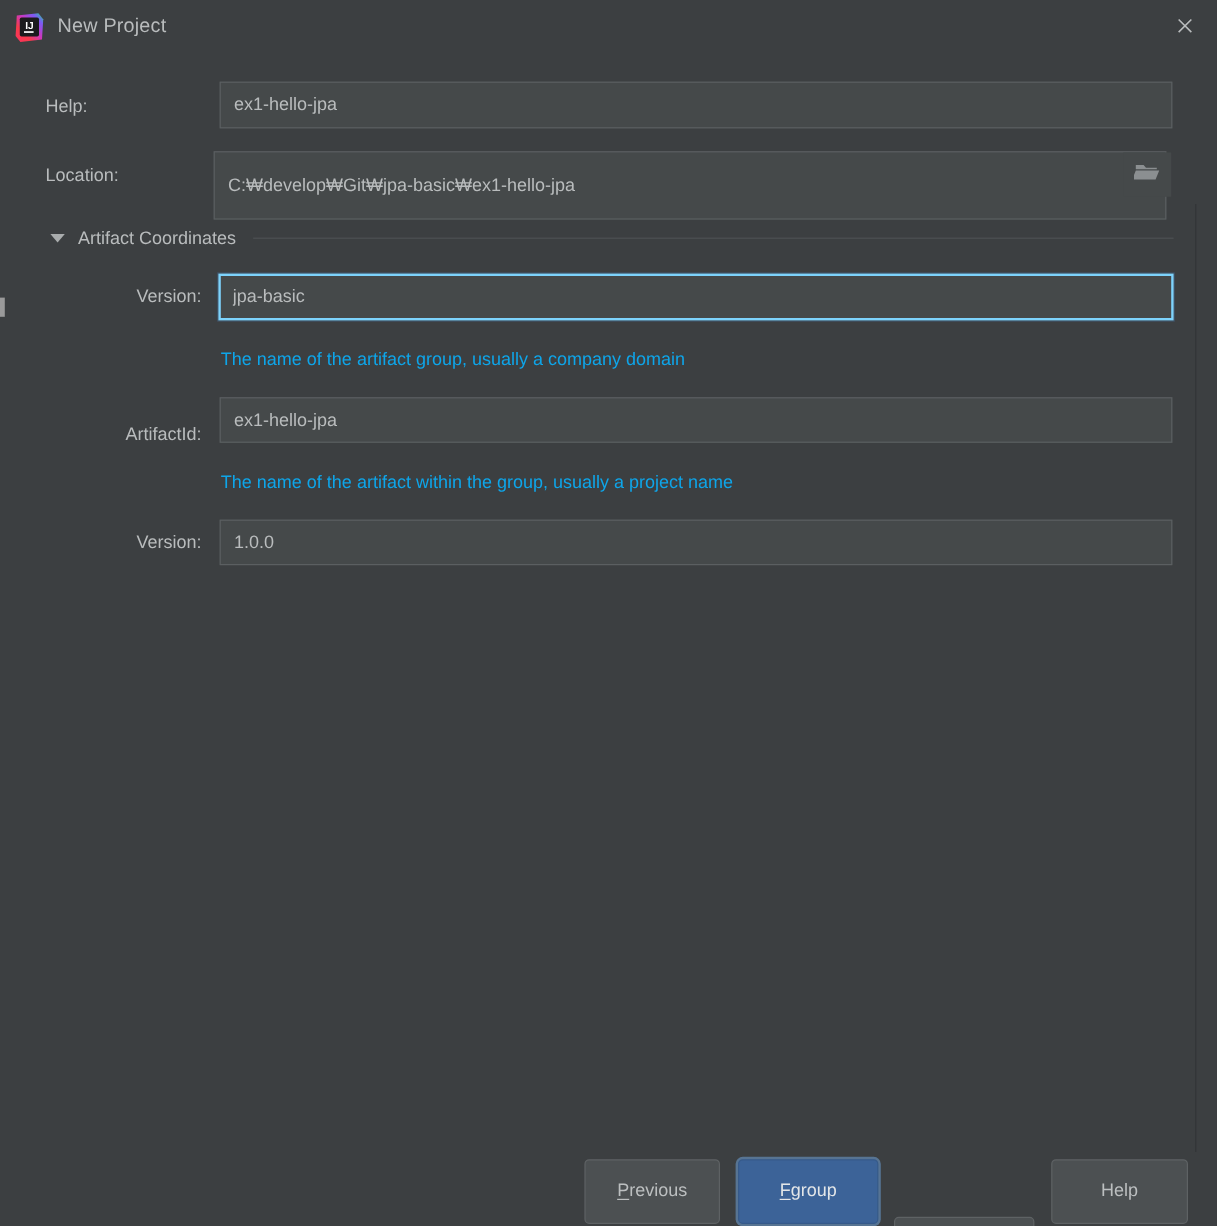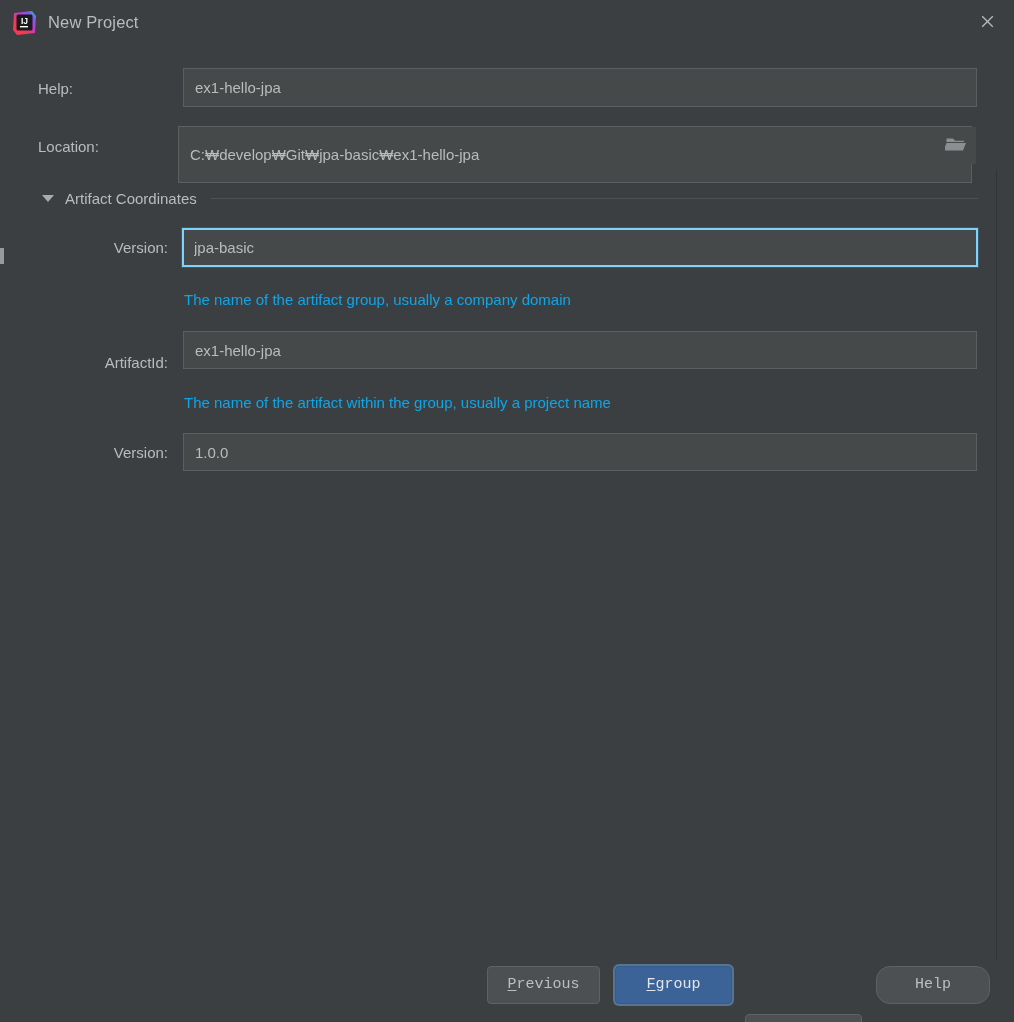--- a/index.html
+++ b/index.html
@@ -166,23 +166,23 @@
   }
 
   
   .btn {
     position: absolute;
     box-sizing: border-box;
     background: #4c5052;
     border: 1px solid #5e6264;
     border-radius: 4px;
     color: #bcbfc0;
-    font-family: Liberation Mono, monospace;
-    font-size: 15px;
-    height: 38px;
+    font-family: Liberation Sans, sans-serif;
+    font-size: 15px;
+    height: 54px;
     cursor: default;
     padding: 0;
     line-height: 36px;
     text-align: center;
   }
   .btn.default {
     background: #3c6398;
     border: 1px solid #2f5party;
     border-color: #365a8a;
     color: #e3e6e8;
@@ -257,15 +257,15 @@
 
   <div class="row-label label-right" style="left:28px; top:443px; width:140px;">Version:</div>
   <input class="field" type="text" style="left: 183px; top: 433px; width: 794px; height: 38px;" value="1.0.0">
 
   <button class="btn" style="left:487px; top:966px; width:113px;"><u>P</u><span>revious</span></button>
 
   <button class="btn default" style="left:615px; top:966px; width:117px;"><u>F</u><span>group</span></button>
 
   <button class="btn" style="left:745px; top:966px; width:117px;margin-top:48px;">Cancel</button>
 
-  <button class="btn" style="left:876px; top:966px; width:114px;border-radius:14px;">Help</button>
+  <button class="btn" style="left:876px; top:966px; width:114px;">Help</button>
 
 </div>
 
 </body></html>

